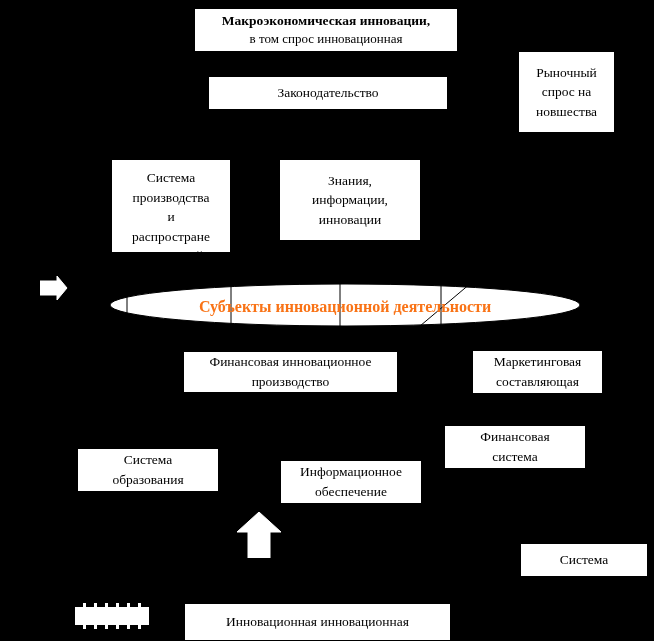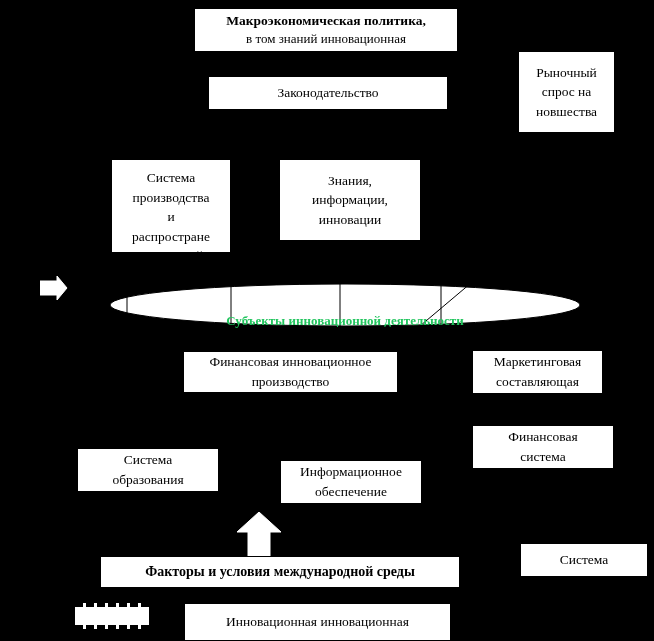--- a/index.html
+++ b/index.html
@@ -51,29 +51,29 @@
   .ellipse-wrap {
     position: absolute;
   }
   .ellipse-wrap svg {
     display: block;
     overflow: visible;
   }
   .ellipse-label {
     position: absolute;
     left: 0;
-    top: 16px;
+    top: 2px;
     width: 100%;
     height: 100%;
     display: flex;
     align-items: center;
     justify-content: center;
     font-weight: bold;
-    font-size: 13px;
-    color: #22c55e;
+    font-size: 16px;
+    color: #f97316;
     pointer-events: none;
   }
 
   
   .arrow-right {
     position: absolute;
   }
   .arrow-up {
     position: absolute;
   }
@@ -86,22 +86,22 @@
     border-top: 4px dashed #000000;
     border-bottom: 4px dashed #000000;
   }
 </style>
 </head>
 <body>
 
 <div id="canvas">
 
   <div class="node bold" style="left:194px; top:8px; width:264px; height:44px; flex-direction:column; justify-content:center;">
-    <span class="txt">Макроэкономическая политика,</span>
-    <span class="txt sub">в том знаний инновационная</span>
+    <span class="txt">Макроэкономическая инновации,</span>
+    <span class="txt sub">в том спрос инновационная</span>
   </div>
 
   <div class="node" style="left:208px; top:76px; width:240px; height:34px;">
     <span class="txt">Законодательство</span>
   </div>
 
   <div class="node" style="left:518px; top:51px; width:97px; height:82px;">
     <span class="txt">Рыночный
 спрос на
 новшества</span>
@@ -143,44 +143,41 @@
   <div class="node" style="left:183px; top:351px; width:215px; height:42px;">
     <span class="txt">Финансовая инновационное
 производство</span>
   </div>
 
   <div class="node" style="left:472px; top:350px; width:131px; height:44px;">
     <span class="txt">Маркетинговая
 составляющая</span>
   </div>
 
-  <div class="node" style="left:472px; top:425px; width:142px; height:44px;">
+  <div class="node" style="left:444px; top:425px; width:142px; height:44px;">
     <span class="txt">Финансовая
 система</span>
   </div>
 
   <div class="node" style="left:77px; top:448px; width:142px; height:44px;">
     <span class="txt">Система
 образования</span>
   </div>
 
   <div class="node" style="left:280px; top:460px; width:142px; height:44px;">
     <span class="txt">Информационное
 обеспечение</span>
   </div>
 
   <div class="arrow-up" style="left:236px; top:512px; width:46px; height:46px;">
     <svg width="46" height="46" viewBox="0 0 46 46">
       <polygon points="23,0 45,20 34,20 34,46 12,46 12,20 1,20" fill="#ffffff" stroke="#ffffff" stroke-width="1"></polygon>
     </svg>
   </div>
 
-  <div class="node bold" style="left:100px; top:556px; width:360px; height:32px; font-size:14px;">
-    <span class="txt">Факторы и условия международной среды</span>
-  </div>
 
   <div class="node" style="left:520px; top:543px; width:128px; height:34px;">
     <span class="txt">Система</span>
   </div>
 
   <div class="dashed-chip" style="left:75px; top:603px; width:74px; height:26px;"></div>
 
   <div class="node" style="left:184px; top:603px; width:267px; height:38px;">
     <span class="txt">Инновационная инновационная</span>
   </div>

